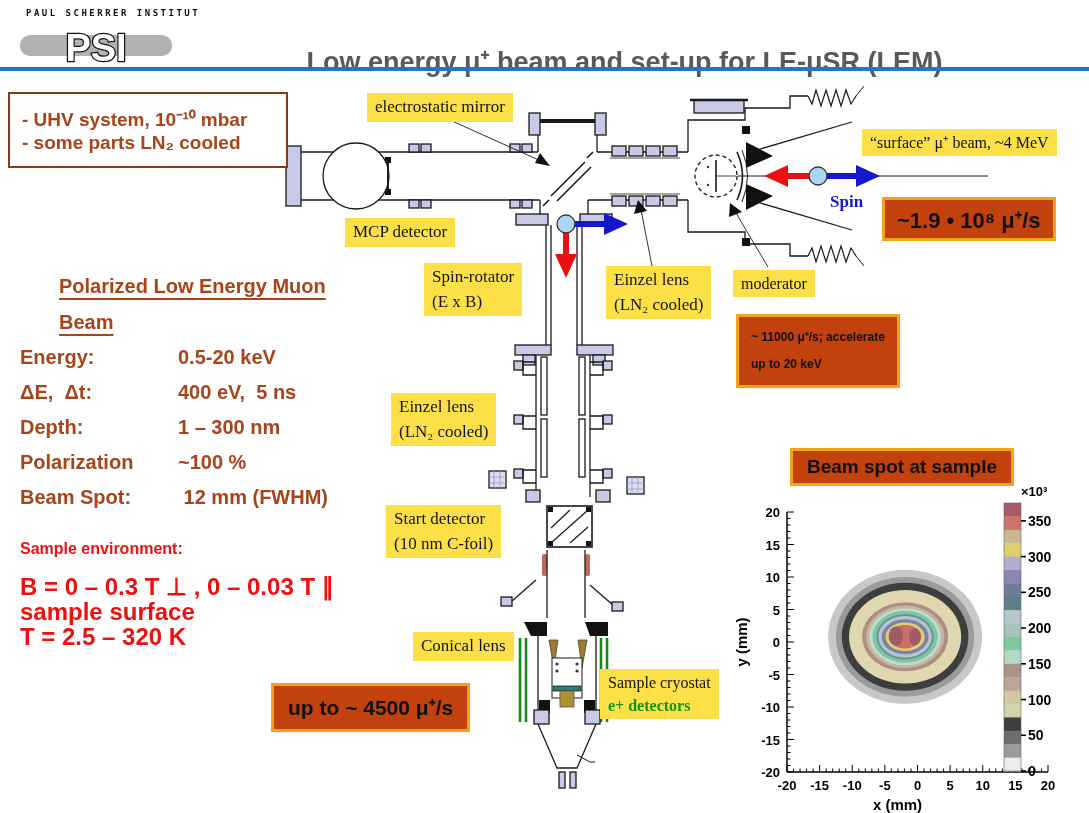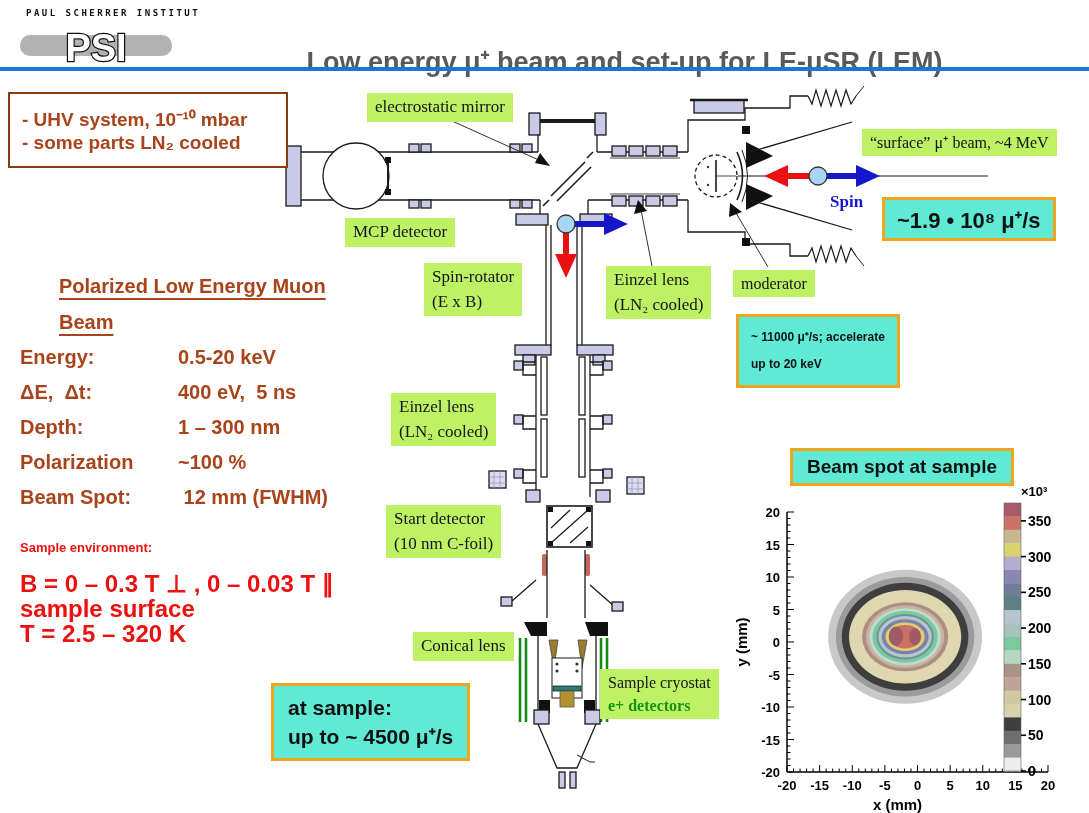--- a/index.html
+++ b/index.html
@@ -6,41 +6,41 @@
   .slide{position:relative;width:1089px;height:813px;background:#fff;overflow:hidden;
          font-family:"Liberation Sans",sans-serif;}
   .abs{position:absolute;}
   
   .inst{position:absolute;left:26px;top:8px;font-size:9px;font-weight:bold;letter-spacing:2.5px;color:#111;
         font-family:"DejaVu Sans Mono",monospace;}
   .title{position:absolute;left:168px;right:8px;top:14px;text-align:center;
          font-size:27px;font-weight:bold;color:#595959;margin-top:28px;}
   .rule{position:absolute;left:0;top:67px;width:100%;height:4px;background:#1b78d2;}
   
-  .lav{position:absolute;background:#bef264;color:#14141e;font-family:"Liberation Serif",serif;
+  .lav{position:absolute;background:#fde047;color:#14141e;font-family:"Liberation Serif",serif;
        font-size:17px;line-height:1.45;padding:2px 8px;white-space:nowrap;z-index:4;}
   .lav.small{font-size:16px;}
   
   .uhv{position:absolute;left:8px;top:92px;width:252px;border:2px solid #8a3a12;background:#fff;
        padding:12px 12px 10px 12px;color:#a8431a;font-weight:bold;font-size:19px;z-index:4;}
   .uhv div{}
   .uhv div:last-child{margin-bottom:2px;}
   
   .props{position:absolute;left:20px;top:268px;width:385px;color:#a8431a;font-weight:bold;font-size:20px;z-index:4;}
   .ph{line-height:36px;}
   .u{text-decoration:underline;text-underline-offset:5px;margin-left:39px;}
   .prow{line-height:35px;}
   .plab{display:inline-block;width:158px;white-space:pre;}
   .pval{white-space:pre;}
   
   .senv{position:absolute;left:20px;top:540px;color:#ee0f0f;font-weight:bold;z-index:4;}
-  .senv .sh{font-size:13px;margin-bottom:16px;}
+  .senv .sh{font-size:16px;margin-bottom:16px;}
   .senv .sl{font-size:24px;line-height:25px;white-space:pre;}
   
-  .obox{position:absolute;border:3px solid #f0a41c;background:#5eead4;color:#111;font-weight:bold;z-index:4;}
+  .obox{position:absolute;border:3px solid #f0a41c;background:#c2410c;color:#111;font-weight:bold;z-index:4;}
   .rate1{left:882px;top:197px;padding:4px 12px;font-size:22px;}
   .rate2{left:736px;top:314px;padding:7px 12px;font-size:12px;line-height:27px;}
   .bstitle{left:790px;top:448px;padding:5px 14px;font-size:19px;}
   .atsample{left:271px;top:683px;padding:7px 14px;font-size:21px;line-height:29px;}
   .spin{position:absolute;left:830px;top:192px;color:#1616cc;font-weight:bold;font-size:17px;
         font-family:"Liberation Serif",serif;z-index:4;}
   .green{color:#169216;font-weight:bold;}
   svg.layer{position:absolute;left:0;top:0;z-index:2;}
   
   .tick{font:bold 13px "Liberation Sans",sans-serif;fill:#000;}
@@ -456,17 +456,16 @@
   <div class="lav small" style="left:862px;top:129px;">“surface” μ⁺ beam, ~4 MeV</div>
   <div class="spin">Spin</div>
 
   <div class="obox rate1">~1.9 • 10⁸ μ⁺/s</div>
   <div class="obox rate2">
     <div>~ 11000 μ⁺/s; accelerate</div>
     <div>up to 20 keV</div>
   </div>
   <div class="obox bstitle">Beam spot at sample</div>
   <div class="obox atsample">
-    <div>at sample:</div>
     <div>up to ~ 4500 μ⁺/s</div>
   </div>
 
 </div>
 
 </body></html>

